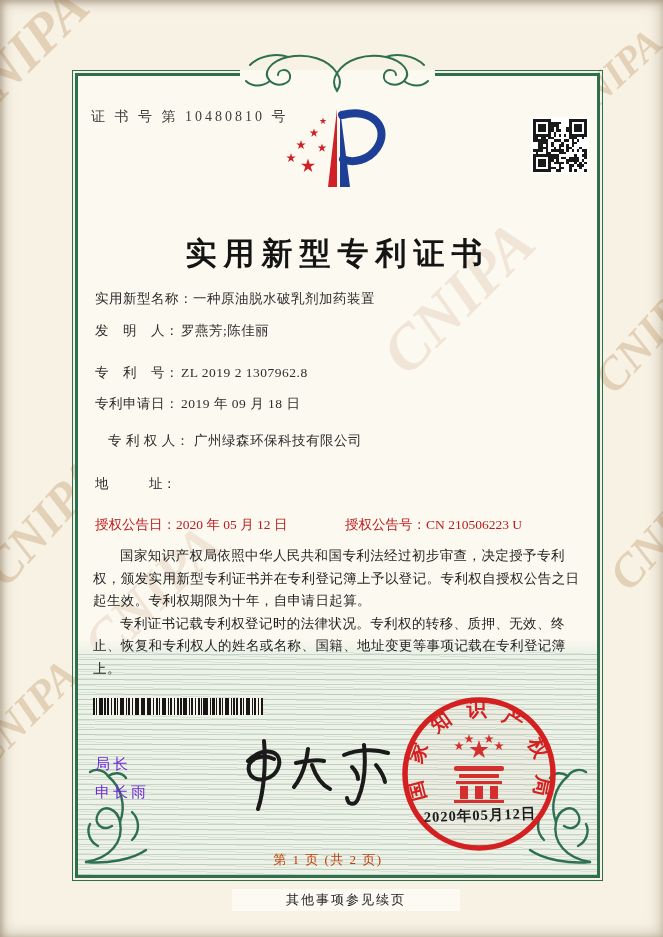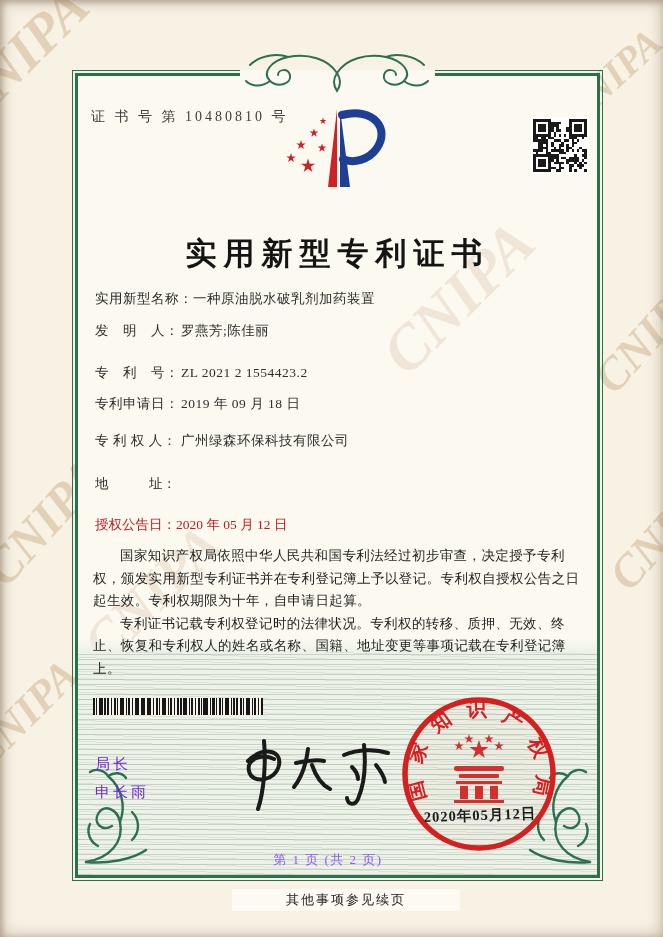--- a/index.html
+++ b/index.html
@@ -48,21 +48,21 @@
   .title { position:absolute; left:72px; top:196px; width:531px; text-align:center;
            font-size:31px; font-weight:bold; letter-spacing:7px; color:#141414;margin-top:37px; }
 
   .fields { position:absolute; left:0; top:0; }
   .field-row { position:absolute; left:95px; width:480px; font-size:13.5px; color:#2e2e2e; letter-spacing:.5px; white-space:nowrap; }
   .field-row .f-label { display:inline-block; min-width:86px; }
   .field-row:nth-of-type(1){ top:290px; }
   .field-row:nth-of-type(2){ top:322px; }
   .field-row:nth-of-type(3){ top:364px; }
   .field-row:nth-of-type(4){ top:395px; }
-  .field-row:nth-of-type(5){ top:432px; }
+  .field-row:nth-of-type(5){ top:432px;margin-left:13px; }
 
   .address { position:absolute; left:95px; top:475px; font-size:13.5px; color:#2e2e2e; width:490px; }
   .address .f-label { position:absolute; left:0; top:0; }
   .address .a1 { margin-left:86px; }
   .address .a2 { margin-left:86px; margin-top:3px; }
 
   .grant-row { position:absolute; left:95px; top:516px; width:490px; font-size:13.5px; color:#b91c1c; white-space:nowrap; }
   .grant-row .gp2 { position:absolute; left:250px; top:0; }
 
   .paragraphs { position:absolute; left:93px; top:545px; width:498px; font-size:13.5px;
@@ -76,21 +76,21 @@
       repeating-linear-gradient(90deg,#161616 0 1px, rgba(0,0,0,0) 1px 11px); }
 
   .director { position:absolute; left:95px; top:750px; font-size:15px; color:#6d28d9; letter-spacing:3px; line-height:28px; }
   .signature { position:absolute; left:222px; top:733px; width:180px; height:90px; }
 
   .seal { position:absolute; left:399px; top:694px; width:160px; height:160px; }
   .seal-date { position:absolute; left:402px; top:806px; width:156px; text-align:center;
                font-size:14.5px; font-weight:600; color:#1c1c1c; letter-spacing:1px; transform:rotate(-2deg); }
 
   .page-info { position:absolute; left:72px; top:851px; width:512px; text-align:center;
-               font-size:13px; color:#8b5cf6; letter-spacing:1.5px; }
+               font-size:13px; color:#c2410c; letter-spacing:1.5px; }
 
   .footer-note { position:absolute; left:232px; top:889px; width:228px; text-align:center;
                  font-size:13px; color:#222; letter-spacing:2px; background:rgba(253,251,245,.9); padding:2px 0; }
 </style>
 </head>
 <body>
 
 <div class="page">
 
   <div class="wm" style="left:-62px; top:92px; font-size:56px; transform:rotate(-45deg);">CNIPA</div>
@@ -605,38 +605,41 @@
 
         <div class="field-row">
           <span class="f-label">实用新型名称：</span><span class="f-value">一种原油脱水破乳剂加药装置</span>
         </div>
 
         <div class="field-row">
           <span class="f-label">发　明　人：</span><span class="f-value">罗燕芳;陈佳丽</span>
         </div>
 
         <div class="field-row">
-          <span class="f-label">专　利　号：</span><span class="f-value">ZL 2021 2 1554423.2</span>
+          <span class="f-label">专　利　号：</span><span class="f-value">ZL 2019 2 1307962.8</span>
         </div>
 
         <div class="field-row">
           <span class="f-label">专利申请日：</span><span class="f-value">2019 年 09 月 18 日</span>
         </div>
 
         <div class="field-row">
           <span class="f-label">专 利 权 人：</span><span class="f-value">广州绿森环保科技有限公司</span>
         </div>
       </div>
 
     <div class="address">
       <span class="f-label">地　　　址：</span>
     </div>
 
     <div class="grant-row">
       <span>授权公告日：</span><span>2020 年 05 月 12 日</span>
+      <span class="gp2">
+        <span>授权公告号：</span><span>CN 210506223 U</span>
+      </span>
     </div>
 
     <div class="paragraphs">
 
         <p>国家知识产权局依照中华人民共和国专利法经过初步审查，决定授予专利权，颁发实用新型专利证书并在专利登记簿上予以登记。专利权自授权公告之日起生效。专利权期限为十年，自申请日起算。</p>
 
         <p>专利证书记载专利权登记时的法律状况。专利权的转移、质押、无效、终止、恢复和专利权人的姓名或名称、国籍、地址变更等事项记载在专利登记簿上。</p>
       </div>
 
     <div class="barcode"></div>

